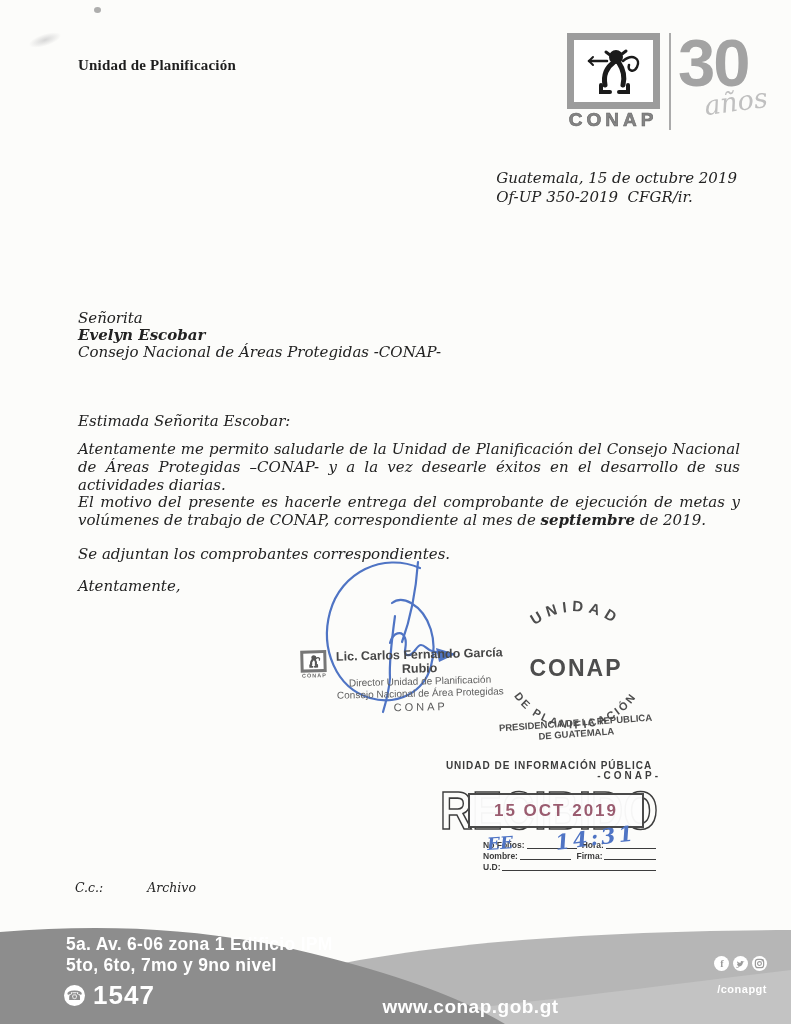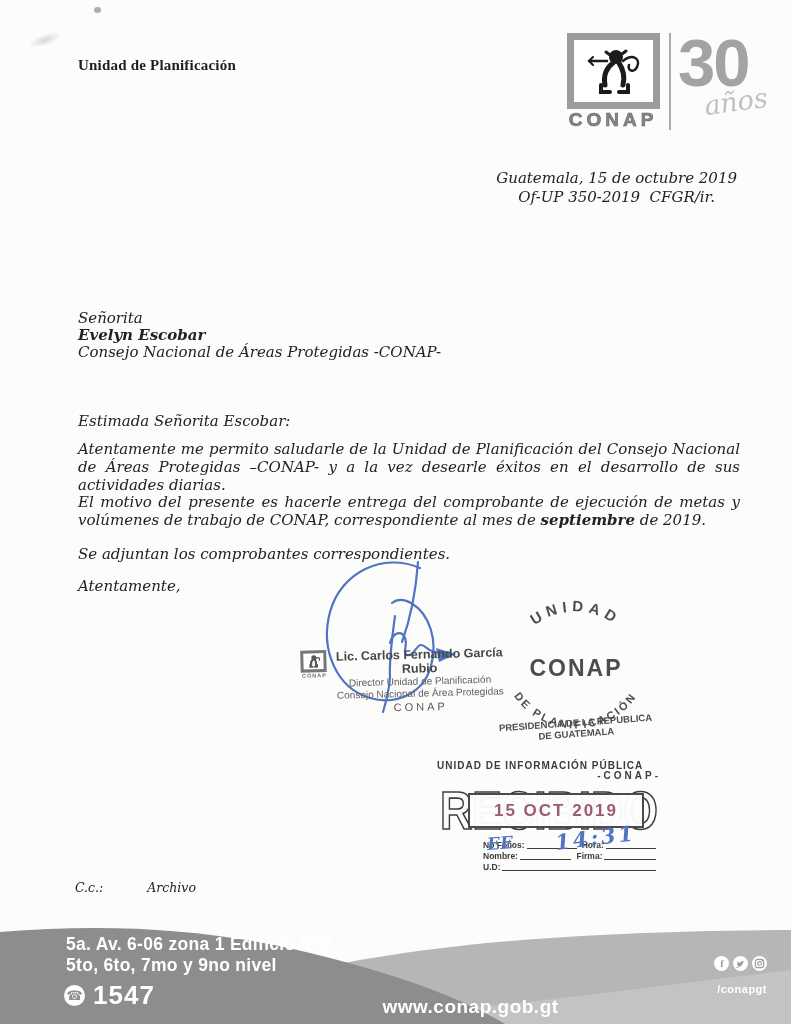--- a/index.html
+++ b/index.html
@@ -19,21 +19,21 @@
   .logo-conap{position:absolute;left:561px;top:109px;width:104px;text-align:center;
               font-family:"Liberation Sans",sans-serif;font-weight:bold;font-size:19px;
               color:#858585;letter-spacing:4px;-webkit-text-stroke:.6px #666;}
   .logo-divider{position:absolute;left:669px;top:33px;width:2px;height:97px;background:#ababab;}
   .logo-30{position:absolute;left:678px;top:24px;font-family:"Liberation Sans",sans-serif;
            font-weight:bold;font-size:67px;color:#a3a3a3;letter-spacing:-2px;}
   .logo-anios{position:absolute;left:704px;top:86px;font-style:italic;font-size:27px;
               color:#c0c0c0;transform:rotate(-8deg);}
 
   
-  .dateline{position:absolute;right:54px;top:169px;text-align:center;font-style:italic;
+  .dateline{position:absolute;right:54px;top:169px;text-align:left;font-style:italic;
             font-size:15px;line-height:19px;white-space:pre;}
   .recipient{position:absolute;left:78px;top:310px;font-style:italic;font-size:15px;line-height:17px;}
   .recipient .rname{font-weight:bold;}
   .greeting{position:absolute;left:78px;top:412px;font-style:italic;font-size:15px;}
   .para{position:absolute;left:78px;width:662px;font-style:italic;font-size:15px;
         line-height:18px;text-align:justify;}
   .p1{top:440px;} .p2{top:493px;}
   .attach{position:absolute;left:78px;top:545px;font-style:italic;font-size:15px;}
   .closing{position:absolute;left:78px;top:577px;font-style:italic;font-size:15px;}
   .bold{font-weight:bold;}
@@ -49,21 +49,21 @@
   .mini-label{font-size:5.5px;font-weight:bold;letter-spacing:1px;color:#6d6d6d;}
   .dir-text{flex:1;text-align:center;}
   .dir-name{font-weight:bold;font-size:12.5px;color:#474747;line-height:14px;}
   .dir-role,.dir-org{font-size:10px;line-height:12px;color:#616161;}
   .dir-acronym{font-size:11px;letter-spacing:3px;color:#5a5a5a;line-height:14px;}
   .round-stamp{position:absolute;left:487px;top:592px;}
 
   
   .recv{position:absolute;left:437px;top:760px;width:224px;
         font-family:"Liberation Sans",sans-serif;color:#3c3c3c;}
-  .recv-title{font-size:10px;font-weight:bold;letter-spacing:1px;text-align:left;}
+  .recv-title{font-size:10px;font-weight:bold;letter-spacing:1px;text-align:center;}
   .recv-sub{font-size:10px;font-weight:bold;letter-spacing:3px;text-align:right;line-height:10px;}
   .recv-big{display:block;margin-top:1px;}
   .date-box{position:absolute;left:31px;top:33px;width:176px;height:35px;box-sizing:border-box;
             border:2px solid #4a4a4a;background:rgba(253,253,253,.96);display:flex;
             align-items:center;justify-content:center;font-weight:bold;font-size:17px;
             letter-spacing:2px;color:#9a5c70;}
   .recv-fields{margin-top:1px;font-size:8.5px;font-weight:bold;}
   .frow{display:flex;align-items:flex-end;height:11px;margin-left:46px;}
   .fline{flex:1;border-bottom:1.2px solid #3c3c3c;margin:0 5px 1px 2px;height:8px;}
   .hw{position:absolute;color:#4f74c4;font-family:"DejaVu Serif",serif;

